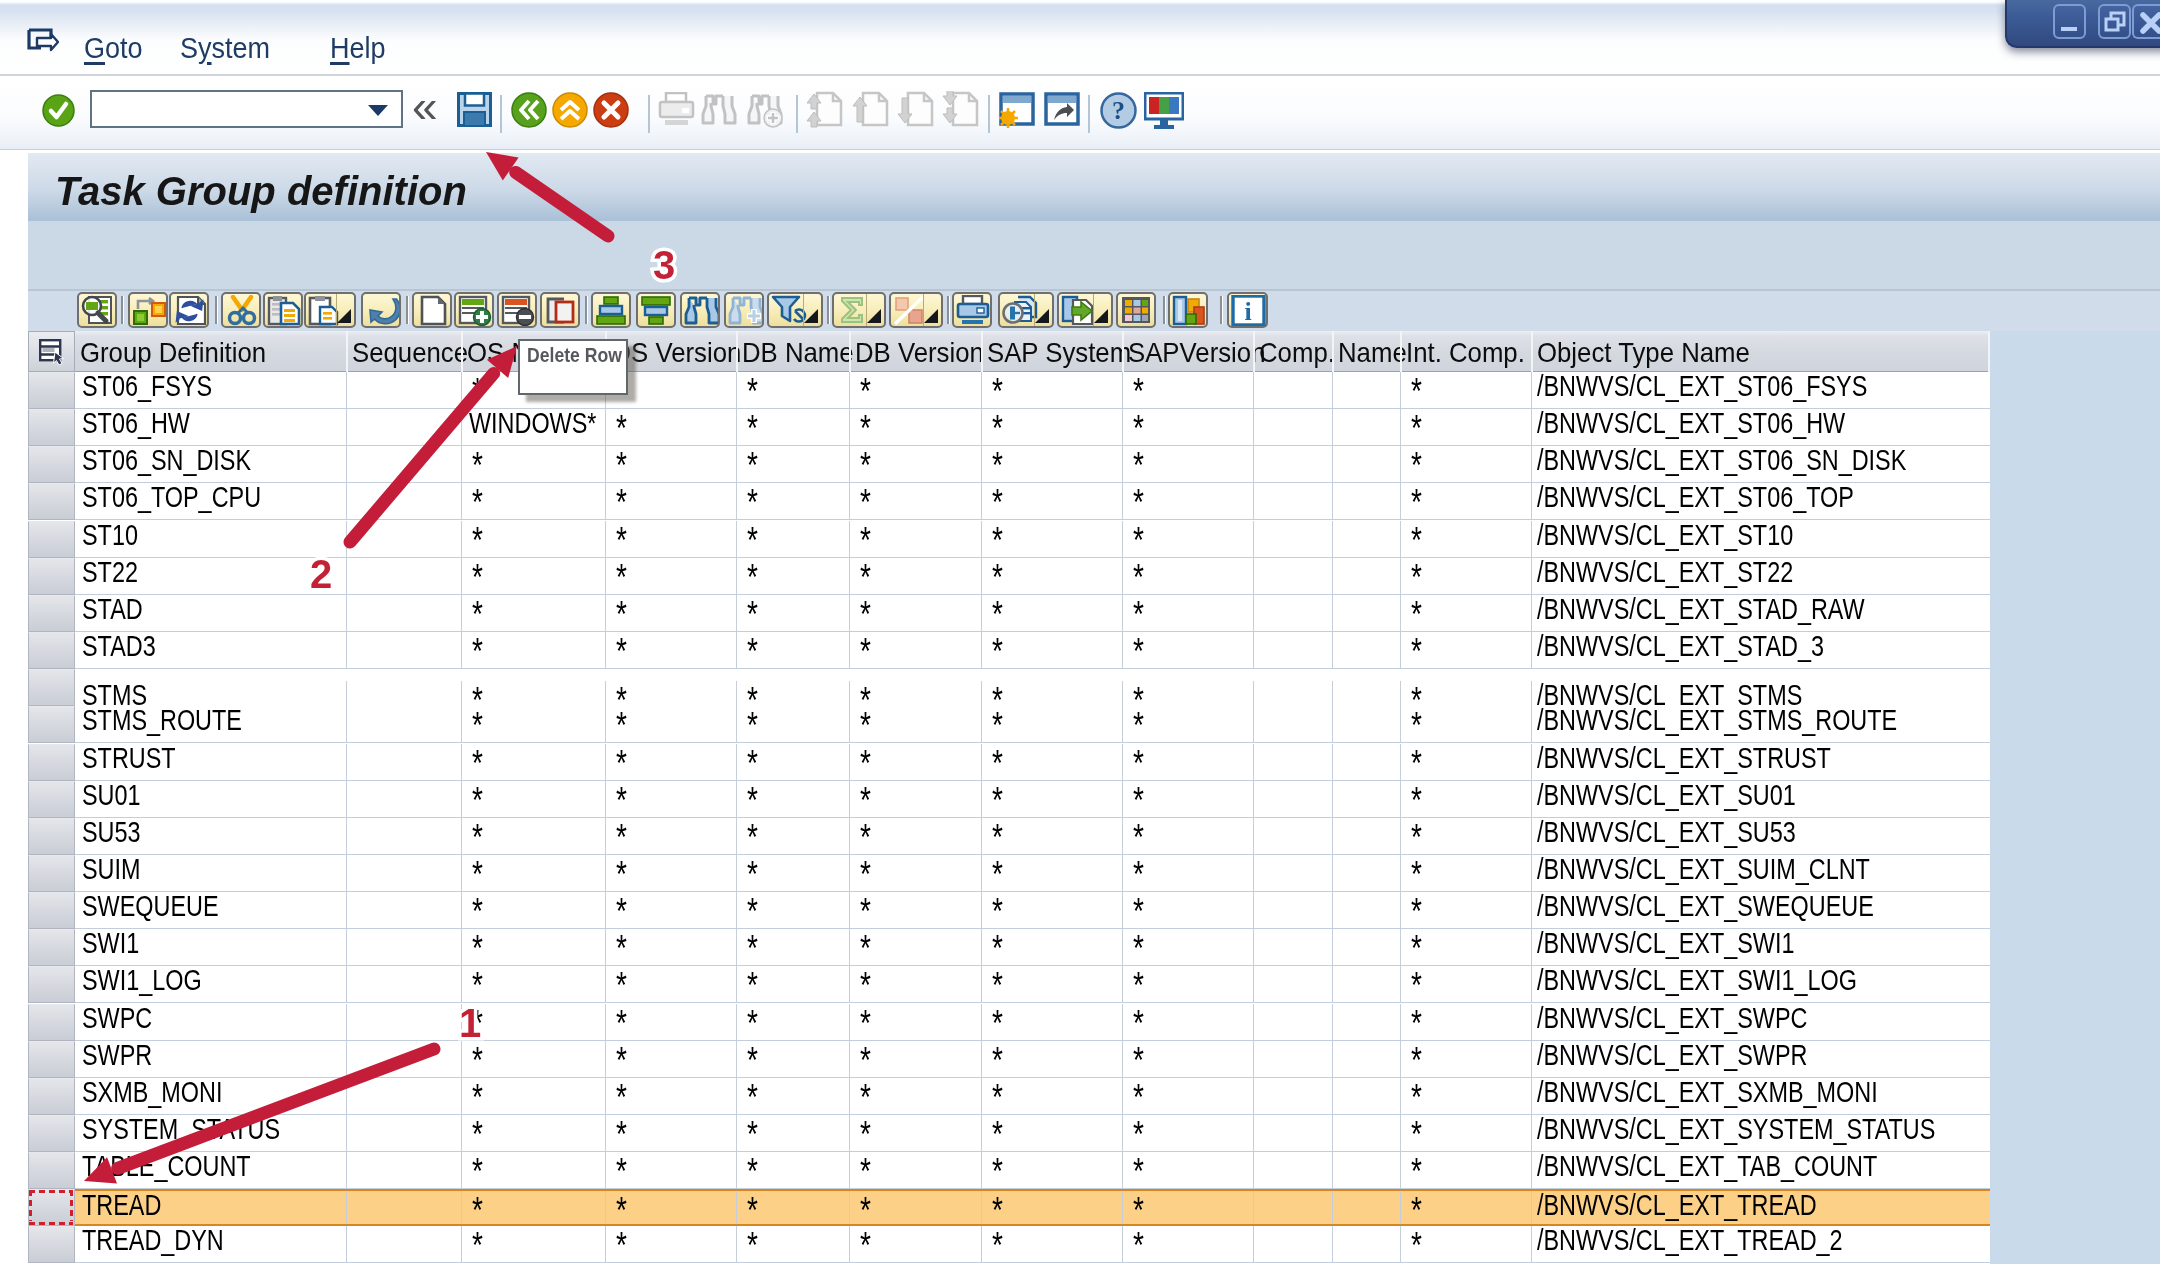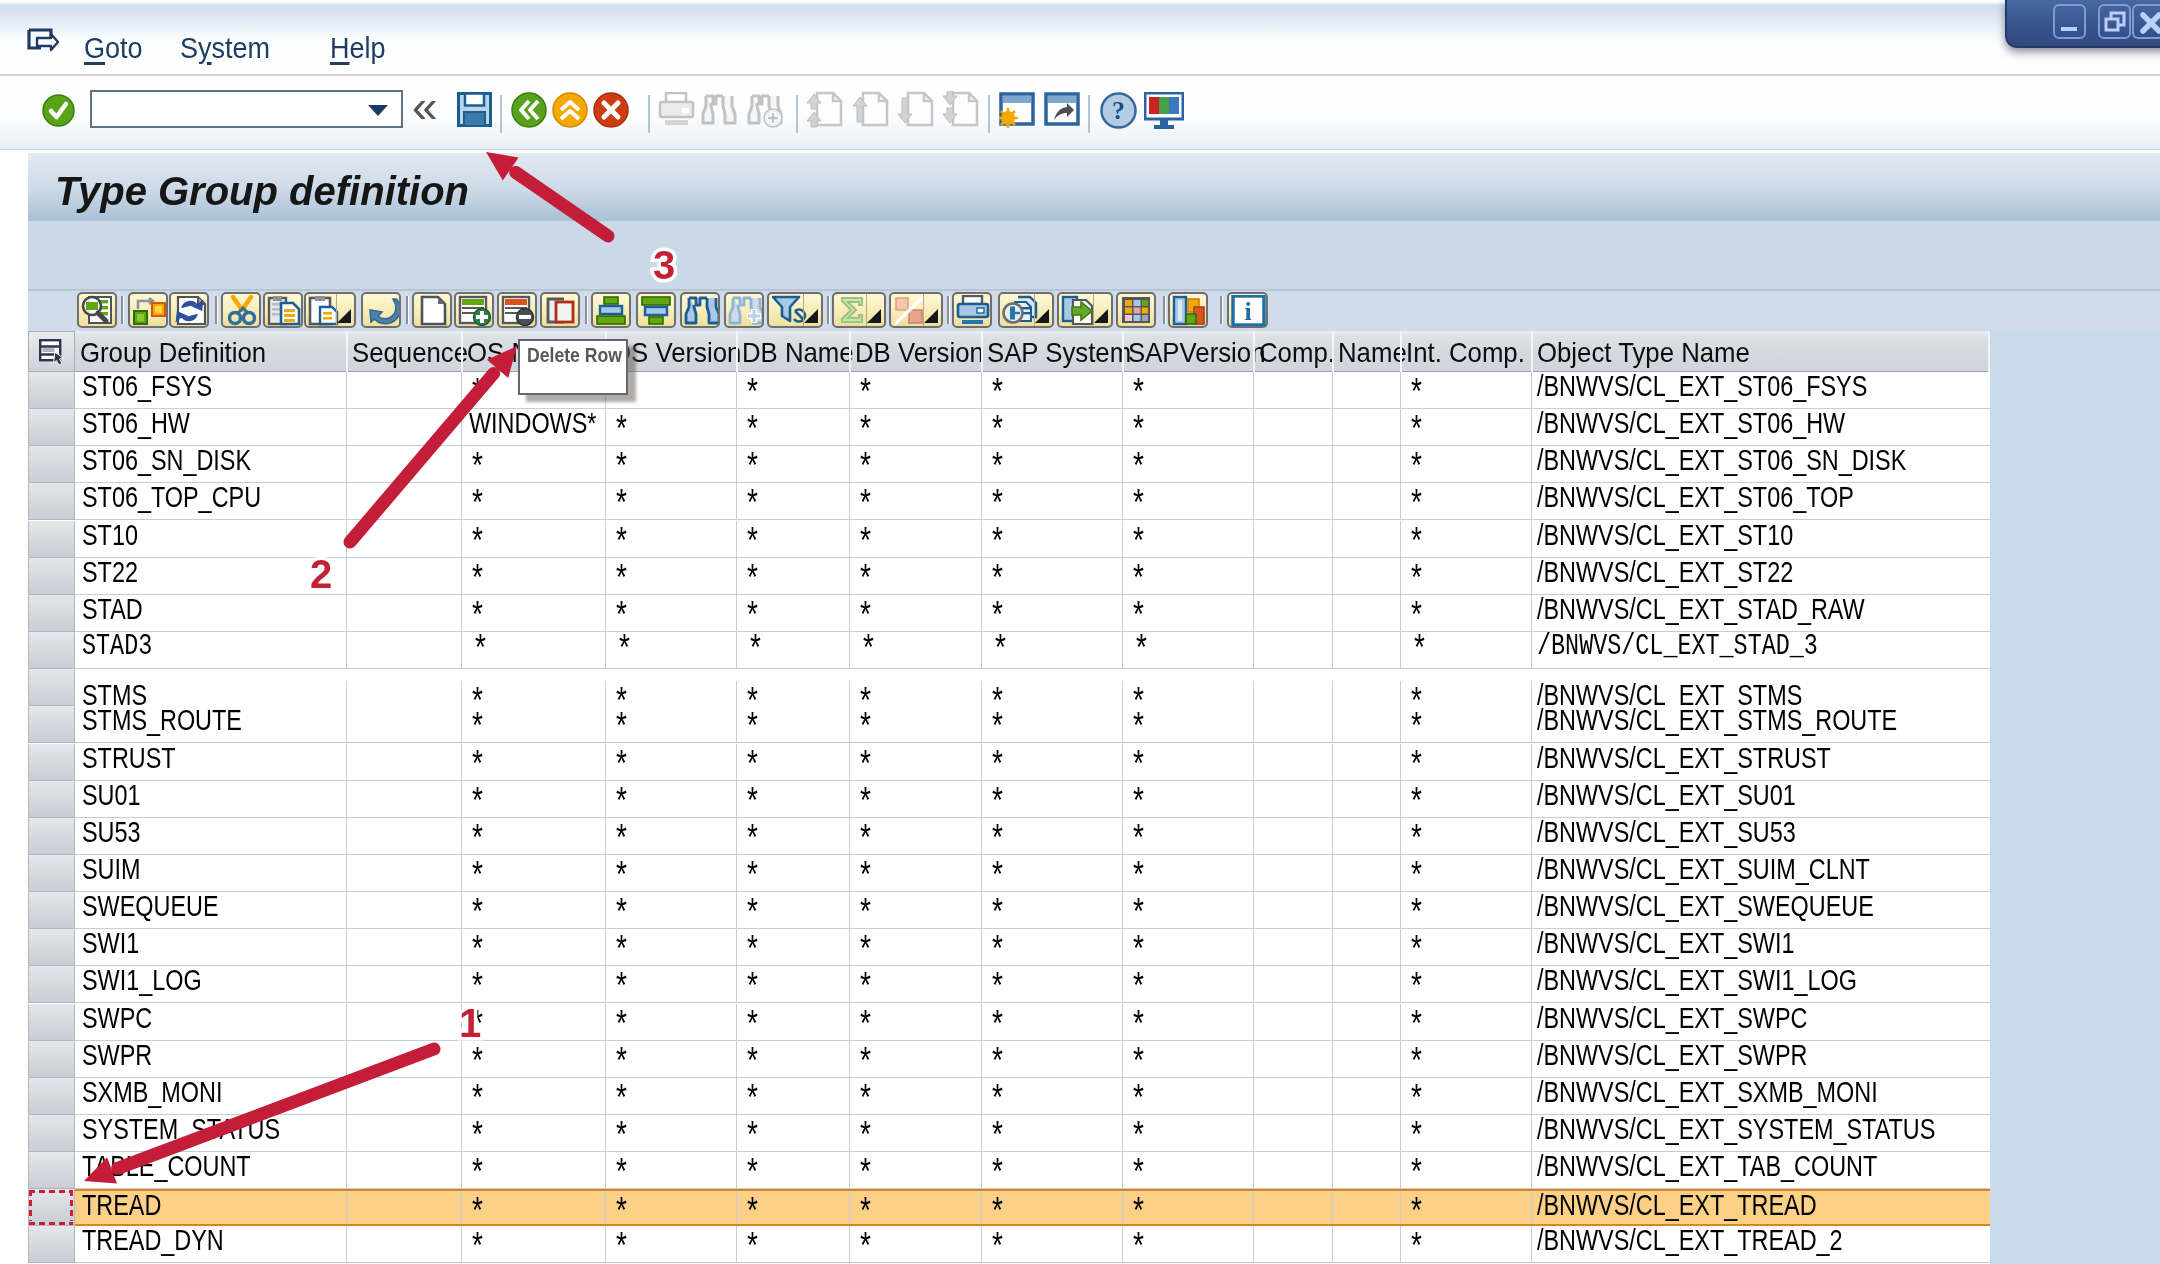--- a/index.html
+++ b/index.html
@@ -156,21 +156,21 @@
 <svg class="ab" style="left:1144px;top:14px" width="40" height="37" viewBox="0 0 40 37">
       <rect x="1" y="1" width="38" height="26" fill="#fff" stroke="#2a64a0" stroke-width="3"></rect>
       <rect x="5" y="5" width="10" height="17" fill="#cc2222"></rect>
       <rect x="15" y="5" width="10" height="17" fill="#46a046"></rect>
       <rect x="25" y="5" width="10" height="17" fill="#3a78c0"></rect>
       <rect x="16" y="27" width="8" height="6" fill="#2a64a0"></rect>
       <rect x="10" y="33" width="20" height="4" fill="#2a64a0"></rect>
     </svg>
 </div>
 <div class="ab" id="titlebar">
-    <div id="title">Type Group definition</div>
+    <div id="title">Task Group definition</div>
   </div>
 <div class="ab" id="subband"></div>
 <div class="ab" id="subline"></div>
 <div class="ab" id="appband"></div>
 <div class="abtn" style="left:77px;width:40px">
     <svg style="position:absolute;left:2px;top:1px" width="32" height="30" viewBox="0 0 32 30">
       <rect x="8" y="2" width="22" height="26" fill="#fff" stroke="#4e5358" stroke-width="2"></rect>
       <rect x="19" y="5" width="8" height="3.4" fill="#62a612"></rect>
       <rect x="19" y="11" width="8" height="3.4" fill="#62a612"></rect>
       <rect x="19" y="17" width="8" height="3.4" fill="#62a612"></rect>
@@ -571,21 +571,21 @@
     <span class="st" style="left:397px">*</span>
     <span class="st" style="left:541px">*</span>
     <span class="st" style="left:672px">*</span>
     <span class="st" style="left:785px">*</span>
     <span class="st" style="left:917px">*</span>
     <span class="st" style="left:1058px">*</span>
     <span class="st" style="left:1336px">*</span>
     <span style="left:1462px">/BNWVS/CL_EXT_STAD_RAW</span>
   </div>
 <div class="selcell" style="top:632.0px;height:37.1px"></div>
-<div class="row" style="top:632.0px;height:37.1px;font-family:Liberation Mono, monospace;">
+<div class="row" style="top:632.0px;height:37.1px;">
     <span style="left:7px">STAD3</span>
     <div class="vline" style="left:271px"></div>
     <div class="vline" style="left:386px"></div>
     <div class="vline" style="left:530px"></div>
     <div class="vline" style="left:661px"></div>
     <div class="vline" style="left:774px"></div>
     <div class="vline" style="left:906px"></div>
     <div class="vline" style="left:1047px"></div>
     <div class="vline" style="left:1178px"></div>
     <div class="vline" style="left:1257px"></div>

